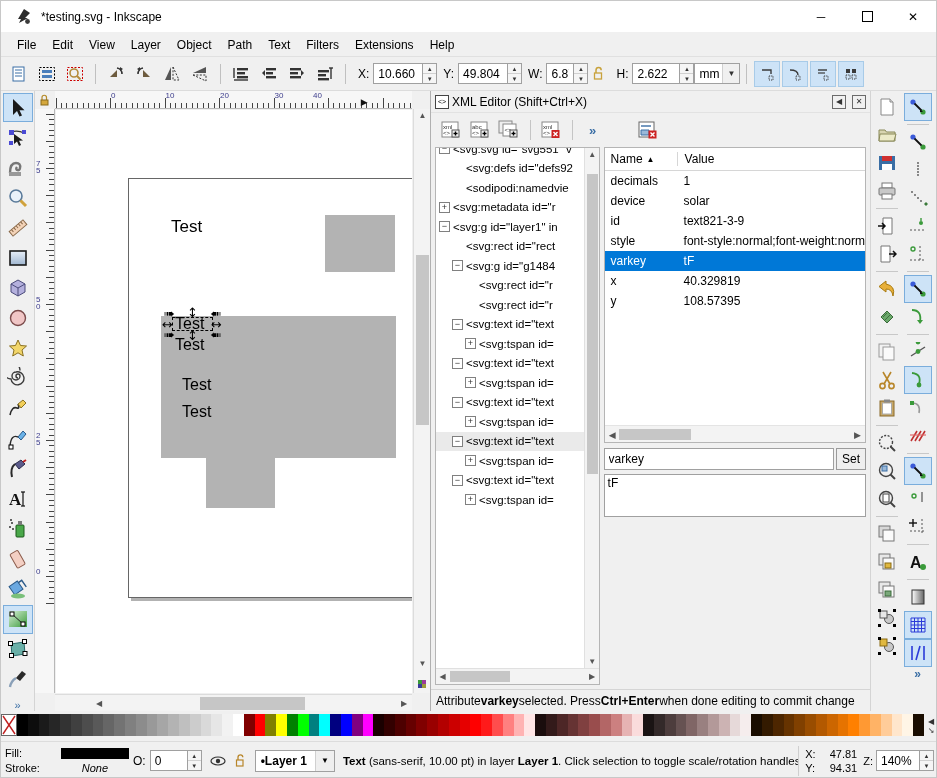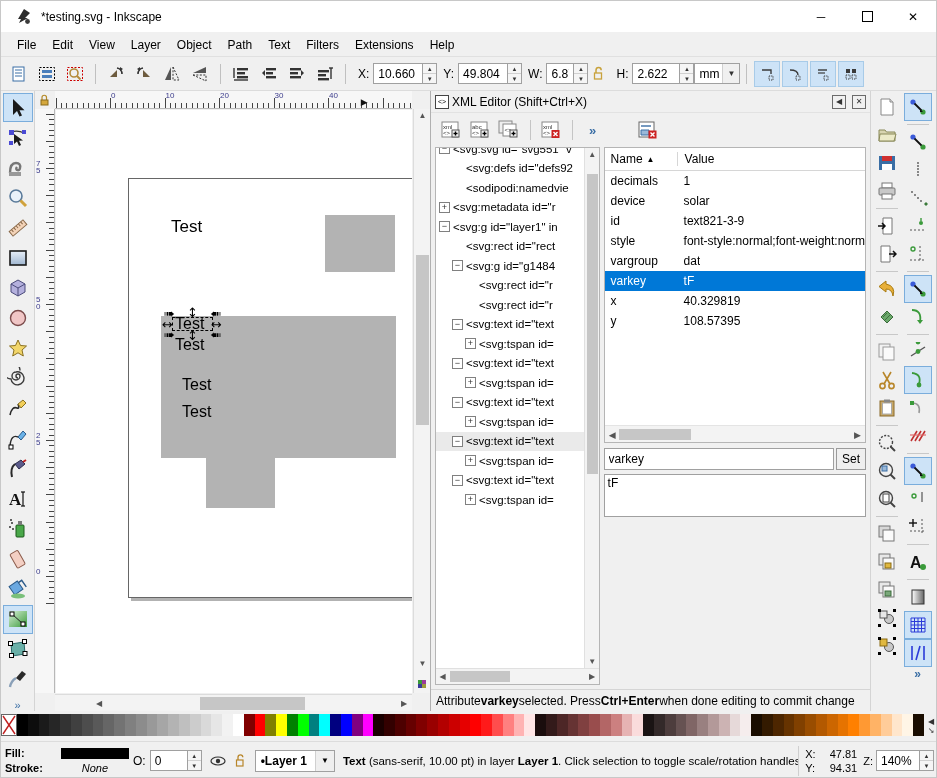--- a/index.html
+++ b/index.html
@@ -381,21 +381,21 @@
   #statusbar {
     position: absolute; left: 0; top: 740px; width: 937px; height: 38px;
     background: #f0f0f0; display: flex; align-items: center;
     border-top: 1px solid #dcdcdc;
   }
   #sb-fillstroke {
     width: 128px; font-size: 11px; line-height: 13px;
     padding-left: 4px;
   }
   #sb-fillstroke .fsrow { display: flex; align-items: center; height: 15px; }
-  #sb-fillstroke .fslabel { width: 64px; font-weight: bold; }
+  #sb-fillstroke .fslabel { width: 64px; }
   #sb-fillstroke .swatch-black {
     width: 78px; height: 11px; background: #000;
   }
   #sb-fillstroke .nonelabel {
     width: 78px; text-align: center; font-style: italic; font-size: 11px;
   }
   #sb-opacity { display: flex; align-items: center; margin-left: 4px; }
   #sb-opacity .olabel { font-size: 12px; margin-right: 4px; }
   #sb-icons { display: flex; align-items: center; margin-left: 8px; gap: 8px; }
   #sb-layer {
@@ -863,21 +863,21 @@
           <div class="rtick" style="left: 327.5px; width: 1px; bottom: 0px; height: 10px;"></div>
           <div class="rtick" style="left: 332.95px; width: 1px; bottom: 0px; height: 5px;"></div>
           <div class="rtick" style="left: 338.4px; width: 1px; bottom: 0px; height: 5px;"></div>
           <div class="rtick" style="left: 343.85px; width: 1px; bottom: 0px; height: 5px;"></div>
           <div class="rtick" style="left: 349.3px; width: 1px; bottom: 0px; height: 5px;"></div>
           <div class="rtick" style="left: 354.75px; width: 1px; bottom: 0px; height: 5px;"></div>
           <div class="rlabel" style="left: 56px; top: 0px;">0</div>
           <div class="rlabel" style="left: 110.5px; top: 0px;">10</div>
           <div class="rlabel" style="left: 165px; top: 0px;">20</div>
           <div class="rlabel" style="left: 219.5px; top: 0px;">30</div>
-          <div class="rlabel" style="left: 274px; top: 0px;">40</div>
+          <div class="rlabel" style="left: 258px; top: 0px;">40</div>
           <div class="rlabel" style="left: 328.5px; top: 0px; padding-left: 44px;">50</div>
           <div style="position: absolute; left: 305.7px; top: 6px; font-size: 9px; color: rgb(17, 17, 17);">▶</div>
         </div>
       <div id="ruler-v">
           <div class="rtick" style="top: 494.2px; height: 1px; right: 0px; width: 8px;"></div>
           <div class="rtick" style="top: 488.76px; height: 1px; right: 0px; width: 5px;"></div>
           <div class="rtick" style="top: 483.32px; height: 1px; right: 0px; width: 5px;"></div>
           <div class="rtick" style="top: 477.88px; height: 1px; right: 0px; width: 5px;"></div>
           <div class="rtick" style="top: 472.44px; height: 1px; right: 0px; width: 5px;"></div>
           <div class="rtick" style="top: 467px; height: 1px; right: 0px; width: 8px;"></div>
@@ -1220,24 +1220,20 @@
                   <span class="a-val">solar</span>
                 </div>
                 <div class="attr-row">
                   <span class="a-name">id</span>
                   <span class="a-val">text821-3-9</span>
                 </div>
                 <div class="attr-row">
                   <span class="a-name">style</span>
                   <span class="a-val">font-style:normal;font-weight:norm</span>
                 </div>
-                <div class="attr-row">
-                  <span class="a-name">vargroup</span>
-                  <span class="a-val">dat</span>
-                </div>
                 <div class="attr-row sel">
                   <span class="a-name">varkey</span>
                   <span class="a-val">tF</span>
                 </div>
                 <div class="attr-row">
                   <span class="a-name">x</span>
                   <span class="a-val">40.329819</span>
                 </div>
                 <div class="attr-row">
                   <span class="a-name">y</span>

